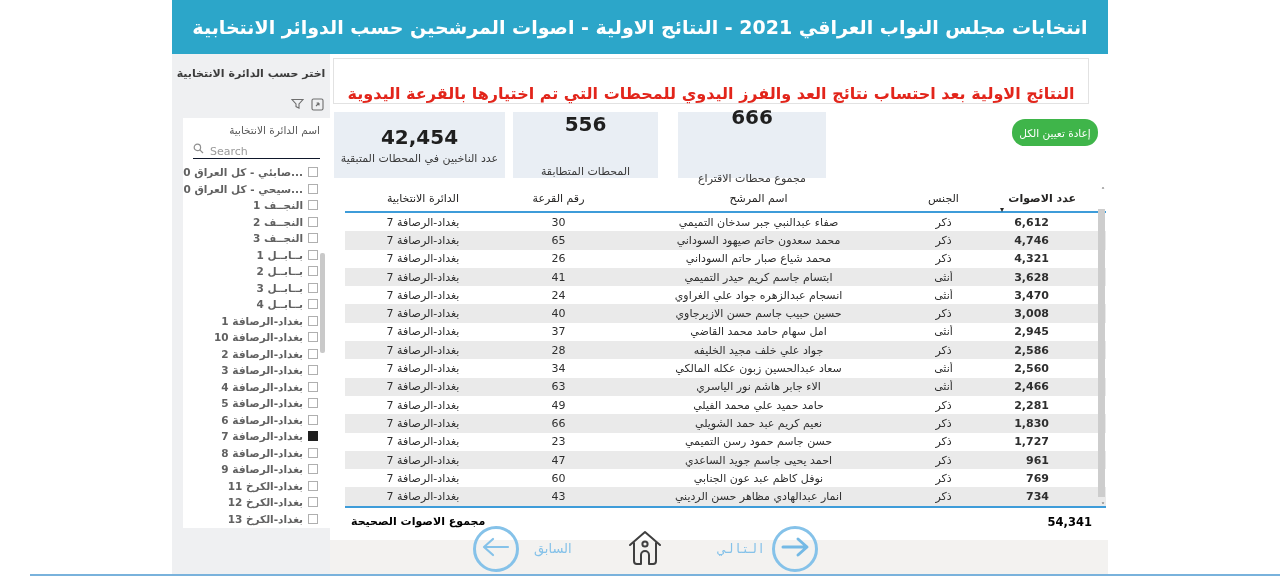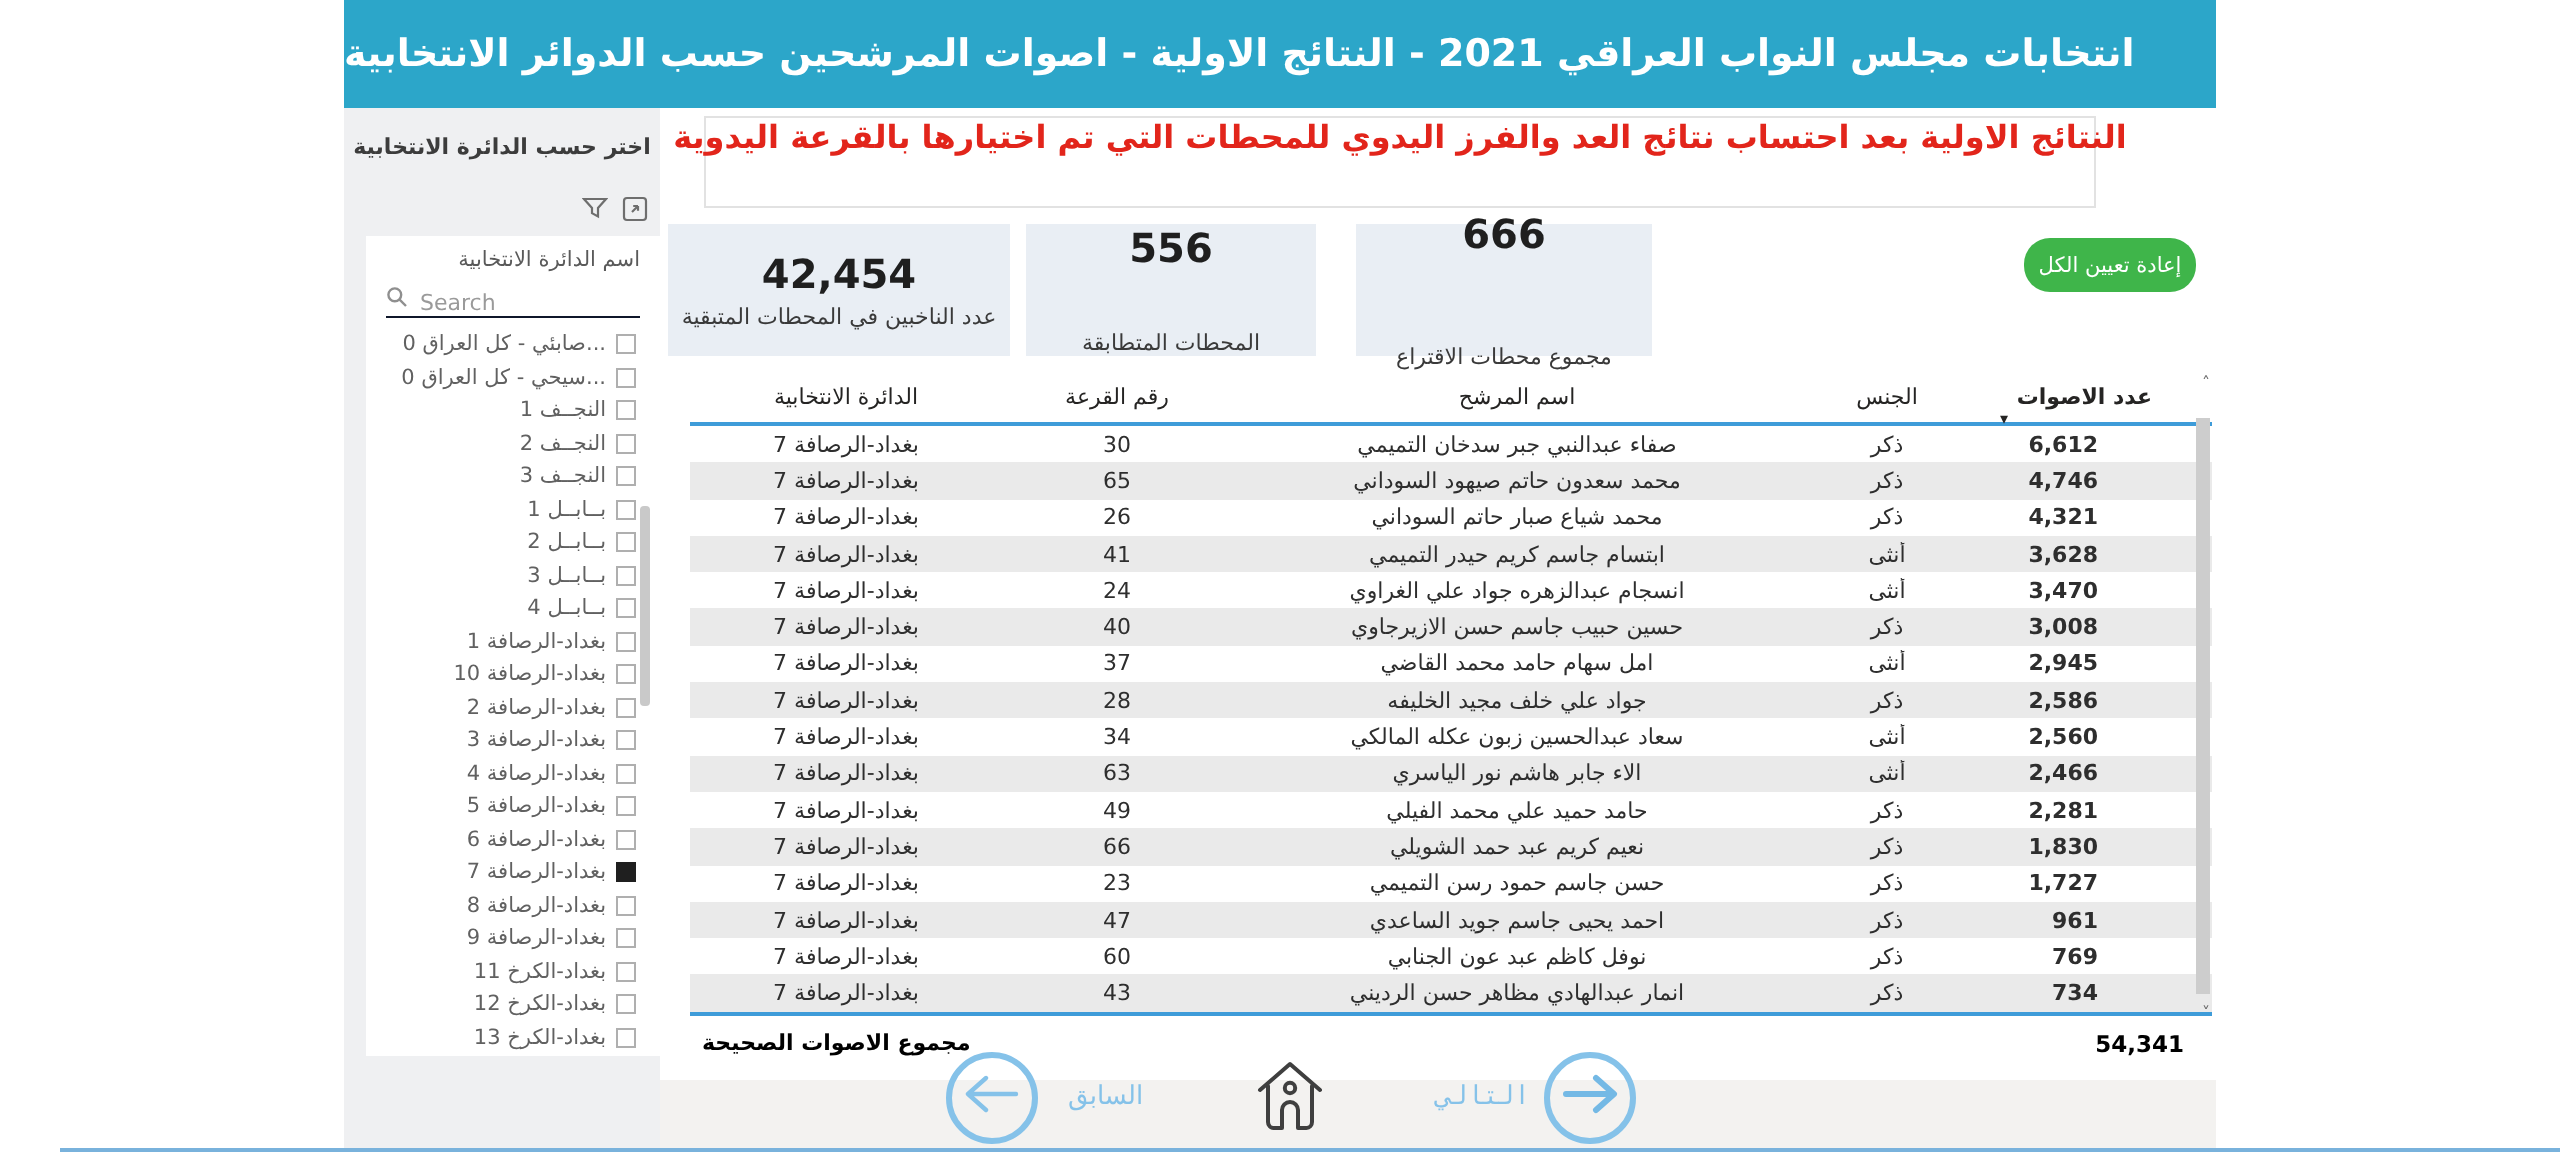--- a/index.html
+++ b/index.html
@@ -3,47 +3,47 @@
 <meta charset="utf-8">
 <style>
   * { margin:0; padding:0; box-sizing:border-box; }
   body { font-family:"DejaVu Sans", sans-serif; background:#ffffff; }
   .canvas { position:relative; width:1280px; height:576px; background:#ffffff; overflow:hidden; }
 
   .report { position:absolute; left:172px; top:0; width:936px; height:576px; background:#ffffff; }
 
   
   .topbar { position:absolute; left:0; right:0; top:0; height:54px; background:#2CA6C9;
-            display:flex; align-items:center; justify-content:flex-start; }
+            display:flex; align-items:center; justify-content:center; }
   .topbar .title { color:#ffffff; font-size:19px; font-weight:bold; direction:rtl; white-space:nowrap; }
 
   
   .sidebar { position:absolute; left:0; top:54px; width:158px; bottom:0; background:#EFF0F2; }
   .sb-title { position:absolute; top:13px; left:0; right:0; text-align:center; direction:rtl;
               font-size:11px; font-weight:bold; color:#3C3C3C; }
   .vis-icons { position:absolute; top:44px; right:6px; display:flex; gap:7px; align-items:center; }
   .vis-icons svg { display:block; }
 
   .slicer { position:absolute; left:11px; top:64px; width:147px; height:410px; background:#ffffff; }
   .slicer-title { direction:rtl; text-align:right; padding:6px 10px 1px 6px; font-size:10.5px; color:#5A5A5A; }
   .searchbox { margin:2px 10px 0 10px; height:20px; border-bottom:1px solid #0f172a;
                display:flex; align-items:flex-end; gap:6px; }
   .searchbox .ph { font-size:11px; color:#9A9A9A; }
-  .slicer-list { margin-top:5px; }
+  .slicer-list { margin-top:5px;font-weight:bold; }
   .sl-item { direction:rtl; display:flex; align-items:center; gap:5px; height:16.5px;
              padding:0 12px 0 4px; font-size:10.5px; color:#616161; white-space:nowrap; overflow:hidden; cursor:pointer; }
   .sl-check { width:10px; height:10px; border:1px solid #AFAFAF; background:#ffffff; flex:0 0 auto; }
   .sl-item.checked .sl-check { background:#1F1F1F; border-color:#1F1F1F; }
   .sl-scroll { position:absolute; right:5px; top:135px; width:5px; height:100px; background:#C9C9C9; border-radius:2px; }
 
   
   .main { position:absolute; left:158px; right:0; top:54px; bottom:0; background:#ffffff; }
 
-  .subtitle-box { position:absolute; left:22px; width:696px; top:4px; height:46px; background:#ffffff;
-                  border:1px solid #E2E2E2; display:flex; align-items:flex-start; justify-content:center; }
+  .subtitle-box { position:absolute; left:3px; width:756px; top:4px; height:46px; background:#ffffff;
+                  border:1px solid #E2E2E2; display:flex; align-items:flex-end; justify-content:center; }
   .subtitle-box .txt { direction:rtl; color:#E2251B; font-weight:bold; font-size:16px; white-space:nowrap; }
 
   .card { position:absolute; top:58px; height:66px; background:#E9EEF4; display:flex; flex-direction:column;
           align-items:center; justify-content:center; gap:3px; }
   .card .val { font-size:20px; font-weight:bold; color:#1F1F1F; }
   .card .lbl { font-size:11px; color:#3A3A3A; direction:rtl; white-space:nowrap; }
   .card1 { left:4px;   width:171px; }
   .card2 { left:183px; width:145px;justify-content:space-between; }
   .card3 { left:348px; width:148px;gap:43px; }
 

